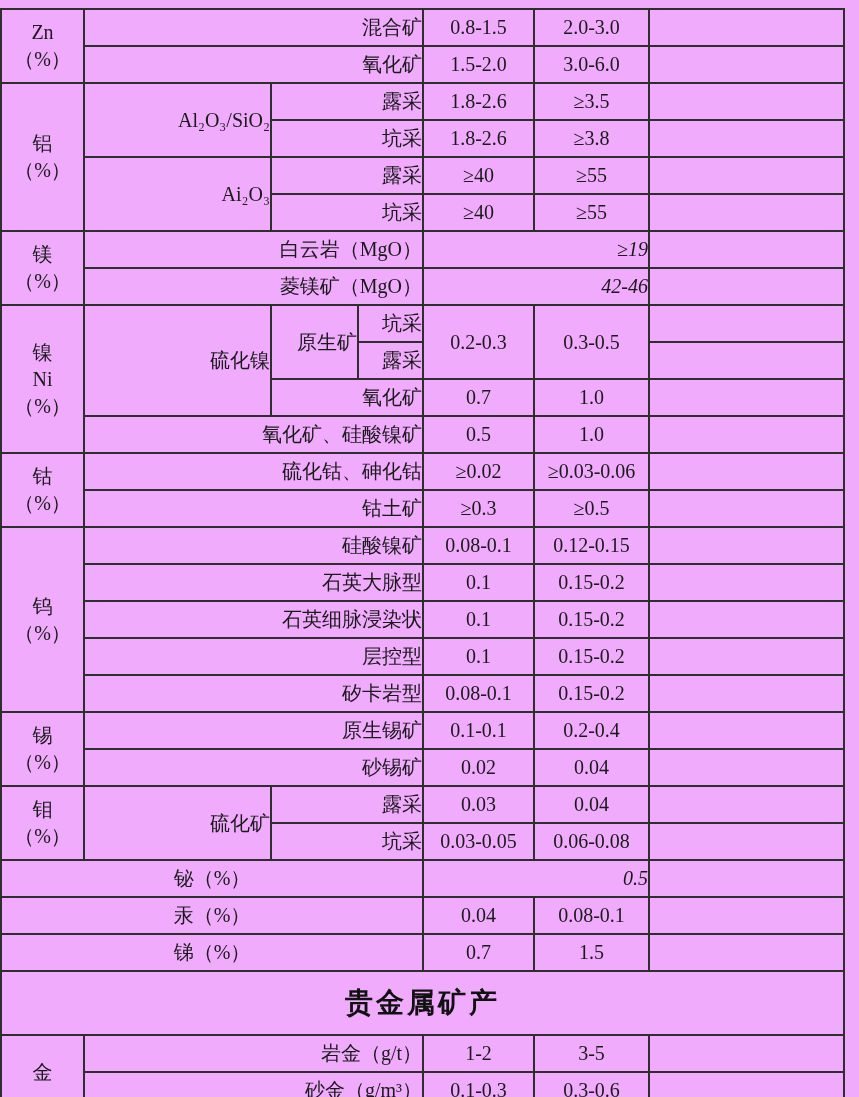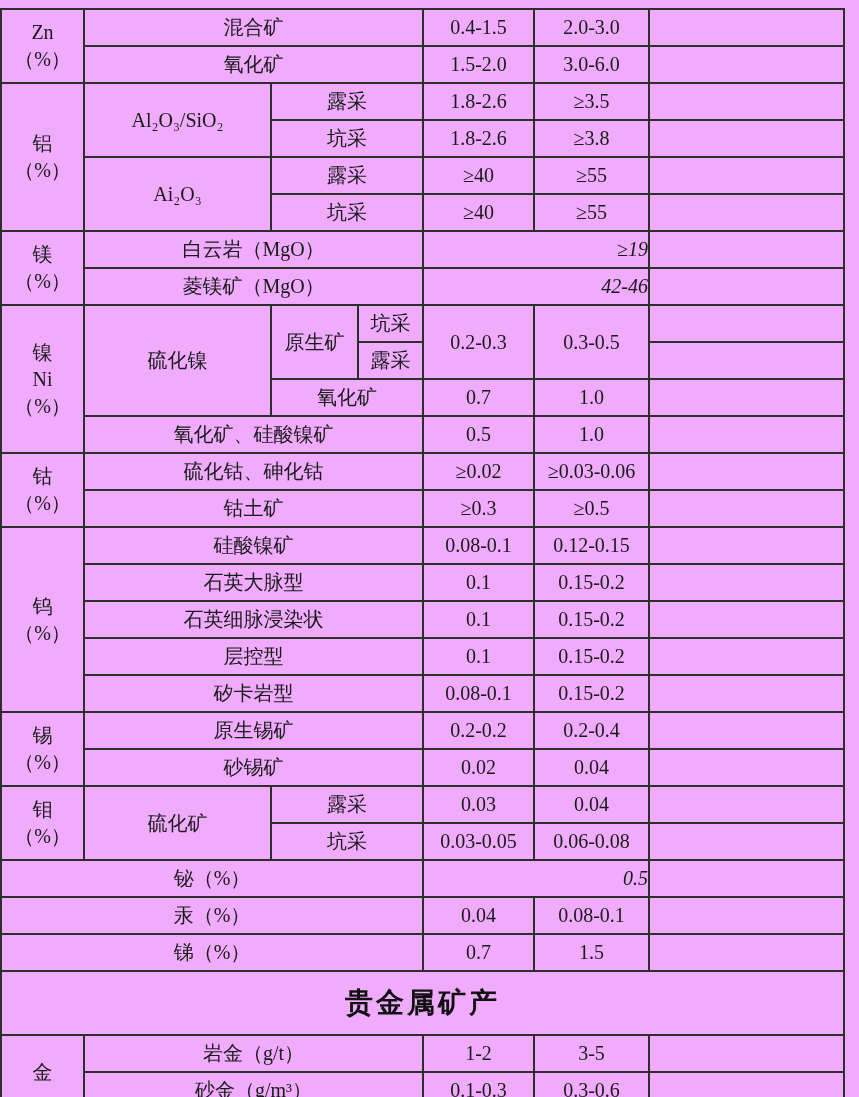--- a/index.html
+++ b/index.html
@@ -27,21 +27,21 @@
     border: 2px solid #2e2e2e;
     padding: 0;
     height: 35px;
     vertical-align: middle;
     overflow: hidden;
     line-height: 1.35;
   }
   
   td.el { text-align: center; }
   
-  td.lbl { text-align: center; padding-left: 10px; }
+  td.lbl { text-align: right; padding-left: 10px; }
   
   td.mlbl { text-align: center; }
   
   td.v1 { text-align: center; border-right-color: #8a8a8a; }
   td.v2 { text-align: center; border-left-color: #8a8a8a; border-right-color: #8a8a8a; border-radius: 15px; }
   td.vm { text-align: right; border-right-color: #8a8a8a; font-style: italic; }
   
   td.last { border-left-color: #8a8a8a; }
   
   tr.hdr td.header {
@@ -66,21 +66,21 @@
       <col style="width:87px">
       <col style="width:65px">
       <col style="width:111px">
       <col style="width:115px">
       <col style="width:195px">
     </colgroup>
     <tbody>
         <tr>
           <td rowspan="2" class="el">Zn<br>（%）</td>
           <td colspan="3" class="lbl">混合矿</td>
-          <td class="v1">0.4-1.5</td>
+          <td class="v1">0.8-1.5</td>
           <td class="v2">2.0-3.0</td>
           <td class="last"></td>
         </tr>
         <tr>
           <td colspan="3" class="lbl">氧化矿</td>
           <td class="v1">1.5-2.0</td>
           <td class="v2">3.0-6.0</td>
           <td class="last"></td>
         </tr>
         <tr>
@@ -186,21 +186,21 @@
         </tr>
         <tr>
           <td colspan="3" class="lbl">矽卡岩型</td>
           <td class="v1">0.08-0.1</td>
           <td class="v2">0.15-0.2</td>
           <td class="last"></td>
         </tr>
         <tr>
           <td rowspan="2" class="el">锡<br>（%）</td>
           <td colspan="3" class="lbl">原生锡矿</td>
-          <td class="v1">0.2-0.2</td>
+          <td class="v1">0.1-0.1</td>
           <td class="v2">0.2-0.4</td>
           <td class="last"></td>
         </tr>
         <tr>
           <td colspan="3" class="lbl">砂锡矿</td>
           <td class="v1">0.02</td>
           <td class="v2">0.04</td>
           <td class="last"></td>
         </tr>
         <tr>

